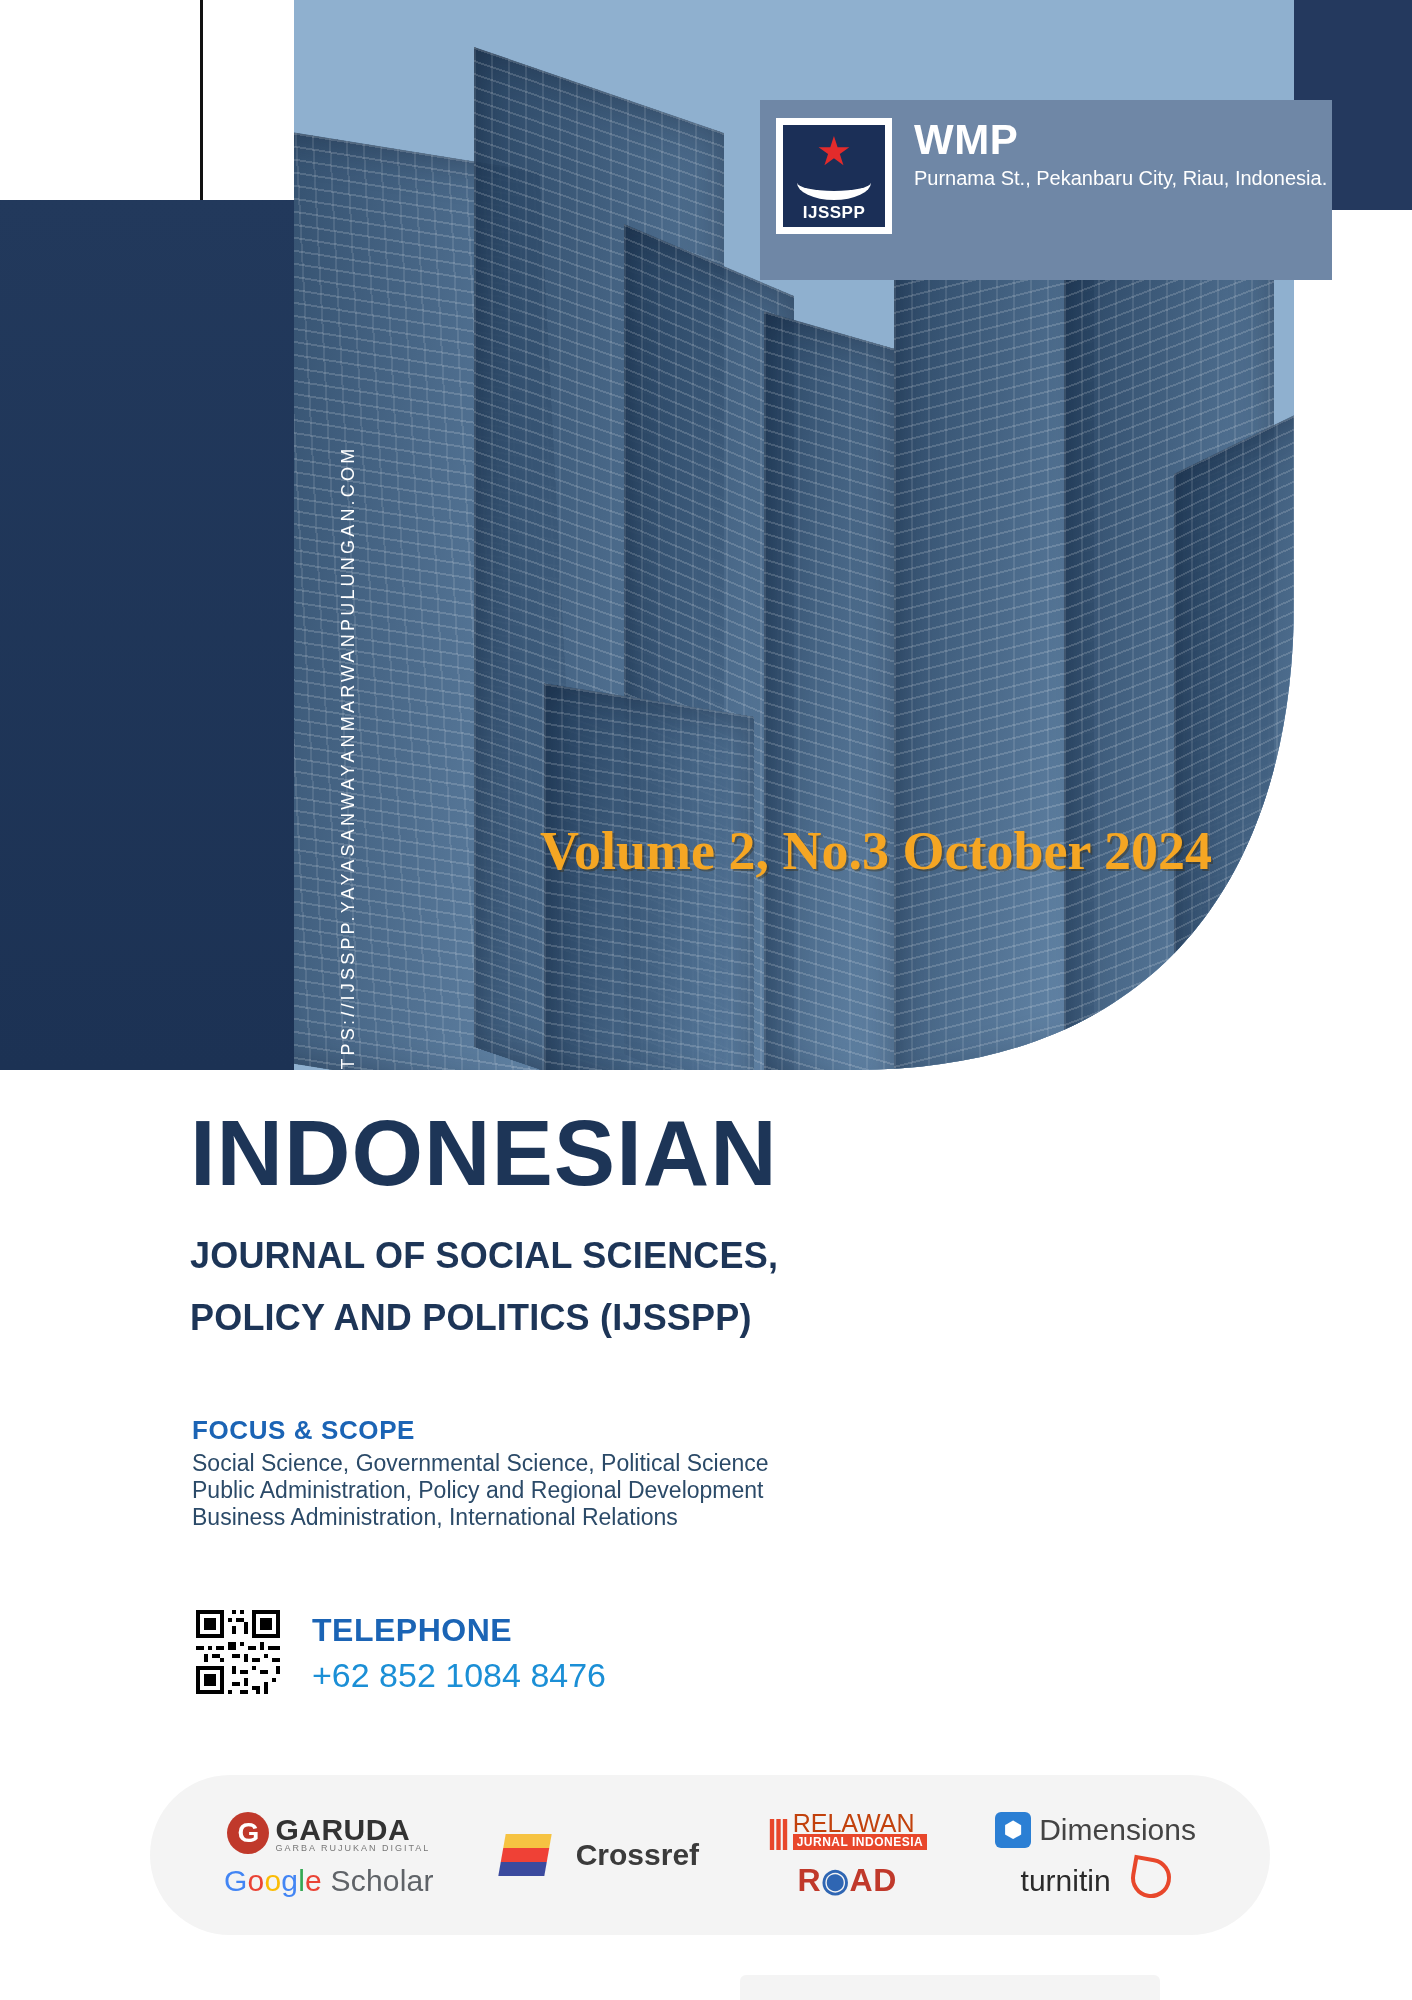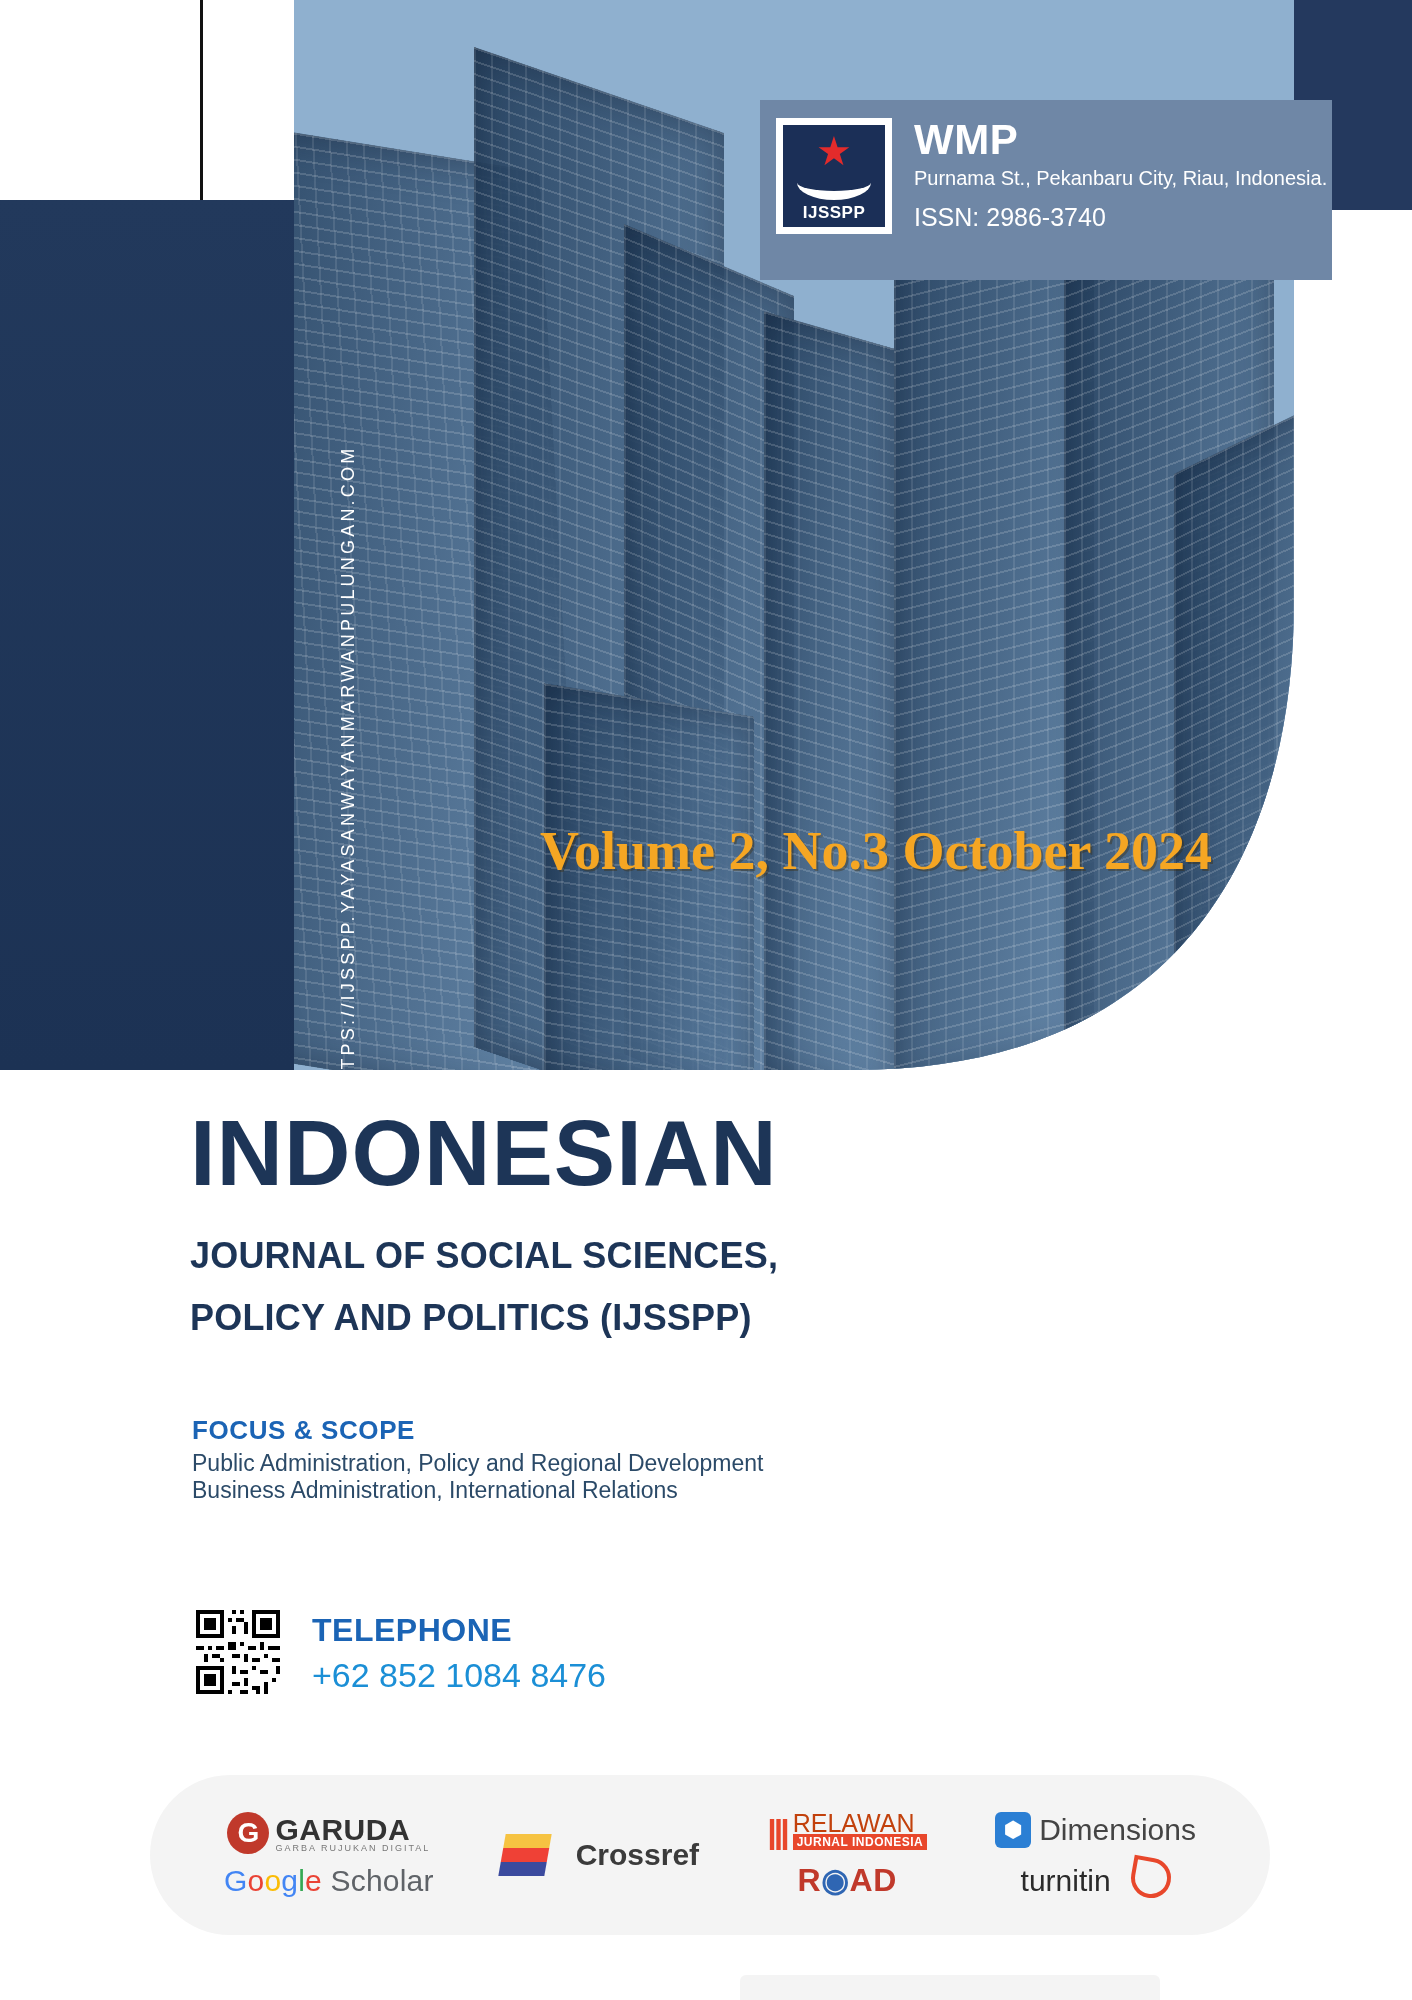--- a/index.html
+++ b/index.html
@@ -363,35 +363,35 @@
     <div class="wmp-logo">
       <div class="wmp-logo-inner">
         <div class="wmp-star">★</div>
         <div class="wmp-swoosh"></div>
         <div class="wmp-logo-text">IJSSPP</div>
       </div>
     </div>
     <div class="wmp-texts">
       <div class="wmp-title">WMP</div>
       <div class="wmp-addr">Purnama St., Pekanbaru City, Riau, Indonesia.</div>
-      <div class="wmp-issn">ISSN: 2986-3740</div>
     </div>
   </div>
 
   <div class="volume-text">Volume 2, No.3 October 2024</div>
 </div>
 
 <div class="title-main">INDONESIAN</div>
 <div class="title-sub">
   <div>JOURNAL OF SOCIAL SCIENCES,</div>
   <div>POLICY AND POLITICS (IJSSPP)</div>
 </div>
 
 <div class="focus-head">FOCUS &amp; SCOPE</div>
 <div class="focus-lines">
+  <div>Social Science, Governmental Science, Political Science</div>
   <div>Public Administration, Policy and Regional Development</div>
   <div>Business Administration, International Relations</div>
 </div>
 
 <svg class="qr" viewBox="0 0 21 21" shape-rendering="crispEdges">
   <rect width="21" height="21" fill="#ffffff"></rect>
   <g fill="#000000">
     <rect x="0" y="0" width="7" height="7"></rect>
       <rect x="1" y="1" width="5" height="5" fill="#fff"></rect>
       <rect x="2" y="2" width="3" height="3"></rect>

